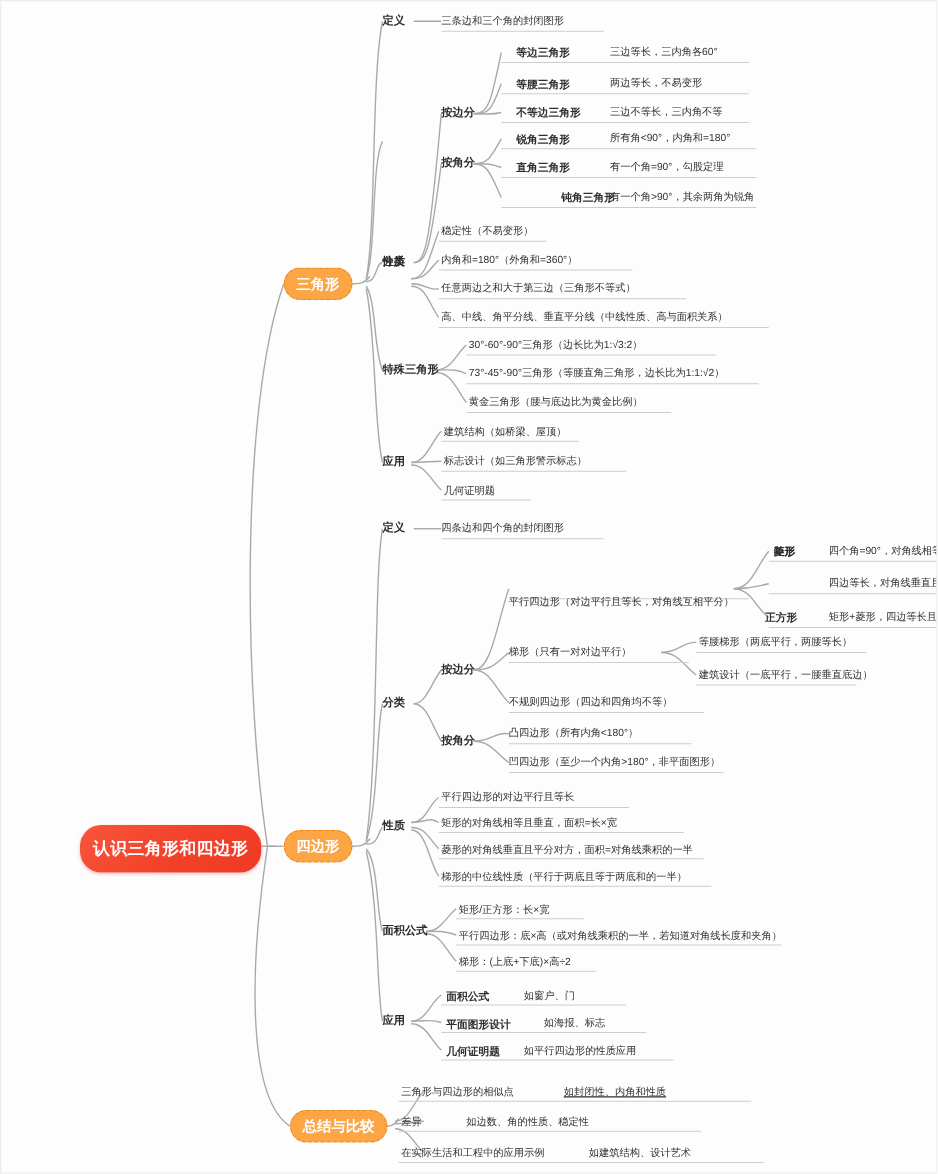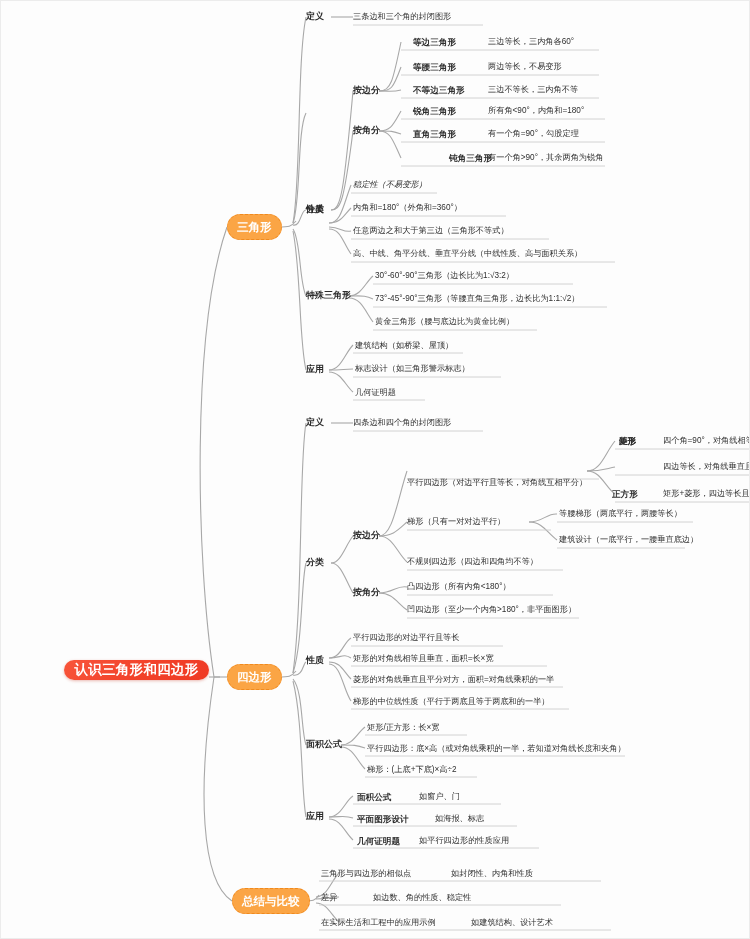--- a/index.html
+++ b/index.html
@@ -18,21 +18,21 @@
   }
   #edges {
     position: absolute; left: 0; top: 0;
     width: 750px; height: 939px;
     pointer-events: none;
   }
   
   .root-node {
     position: absolute;
     left: 63px; top: 659px;
-    width: 145px; height: 20px;
+    width: 145px; height: 38px;
     border-radius: 17px;
     background: linear-gradient(135deg, #f8553a 0%, #f2412a 55%, #ef3a24 100%);
     color: #ffffff;
     font-size: 13.5px;
     font-weight: bold;
     letter-spacing: 0.3px;
     display: flex; align-items: center; justify-content: center;
     box-shadow: 0 1px 3px rgba(200,60,40,0.35);
     z-index: 6;
   }
@@ -242,21 +242,21 @@
 
   <div class="l3-label" style="left:352px; top:124px;">按角分</div>
   <div class="leaf bold" style="left:412px; top:105px;">锐角三角形</div>
   <div class="leaf" style="left:487px; top:105px;">所有角&lt;90°，内角和=180°</div>
   <div class="leaf bold" style="left:412px; top:128px;">直角三角形</div>
   <div class="leaf" style="left:487px; top:128px;">有一个角=90°，勾股定理</div>
   <div class="leaf bold" style="left:412px; top:152px;margin-left:36px;">钝角三角形</div>
   <div class="leaf" style="left:487px; top:152px;">有一个角&gt;90°，其余两角为锐角</div>
 
   <div class="l3-label" style="left:305px; top:203px;">性质</div>
-  <div class="leaf" style="left:352px; top:179px;font-style:italic;">稳定性（不易变形）</div>
+  <div class="leaf" style="left:352px; top:179px;">稳定性（不易变形）</div>
   <div class="leaf" style="left:352px; top:202px;">内角和=180°（外角和=360°）</div>
   <div class="leaf" style="left:352px; top:225px;">任意两边之和大于第三边（三角形不等式）</div>
   <div class="leaf" style="left:352px; top:248px;">高、中线、角平分线、垂直平分线（中线性质、高与面积关系）</div>
 
   <div class="l3-label" style="left:305px; top:289px;">特殊三角形</div>
   <div class="leaf" style="left:374px; top:270px;">30°-60°-90°三角形（边长比为1:√3:2）</div>
   <div class="leaf" style="left:374px; top:293px;">73°-45°-90°三角形（等腰直角三角形，边长比为1:1:√2）</div>
   <div class="leaf" style="left:374px; top:316px;">黄金三角形（腰与底边比为黄金比例）</div>
 
   <div class="l3-label" style="left:305px; top:363px;">应用</div>
@@ -302,19 +302,19 @@
 
   <div class="l3-label" style="left:305px; top:810px;">应用</div>
   <div class="leaf bold" style="left:356px; top:791px;">面积公式</div>
   <div class="leaf" style="left:418px; top:791px;">如窗户、门</div>
   <div class="leaf bold" style="left:356px; top:813px;">平面图形设计</div>
   <div class="leaf" style="left:434px; top:813px;">如海报、标志</div>
   <div class="leaf bold" style="left:356px; top:835px;">几何证明题</div>
   <div class="leaf" style="left:418px; top:835px;">如平行四边形的性质应用</div>
 
   <div class="leaf" style="left:320px; top:868px;">三角形与四边形的相似点</div>
-  <div class="leaf" style="left:450px; top:868px;">如封闭性、内角和性质</div>
+  <div class="leaf" style="left:450px; top:868px;text-decoration:underline;">如封闭性、内角和性质</div>
   <div class="leaf" style="left:320px; top:892px;">差异</div>
   <div class="leaf" style="left:372px; top:876px;margin-top:16px;">如边数、角的性质、稳定性</div>
   <div class="leaf" style="left:320px; top:917px;">在实际生活和工程中的应用示例</div>
   <div class="leaf" style="left:470px; top:917px;">如建筑结构、设计艺术</div>
 
 </div>
 
 </body></html>

